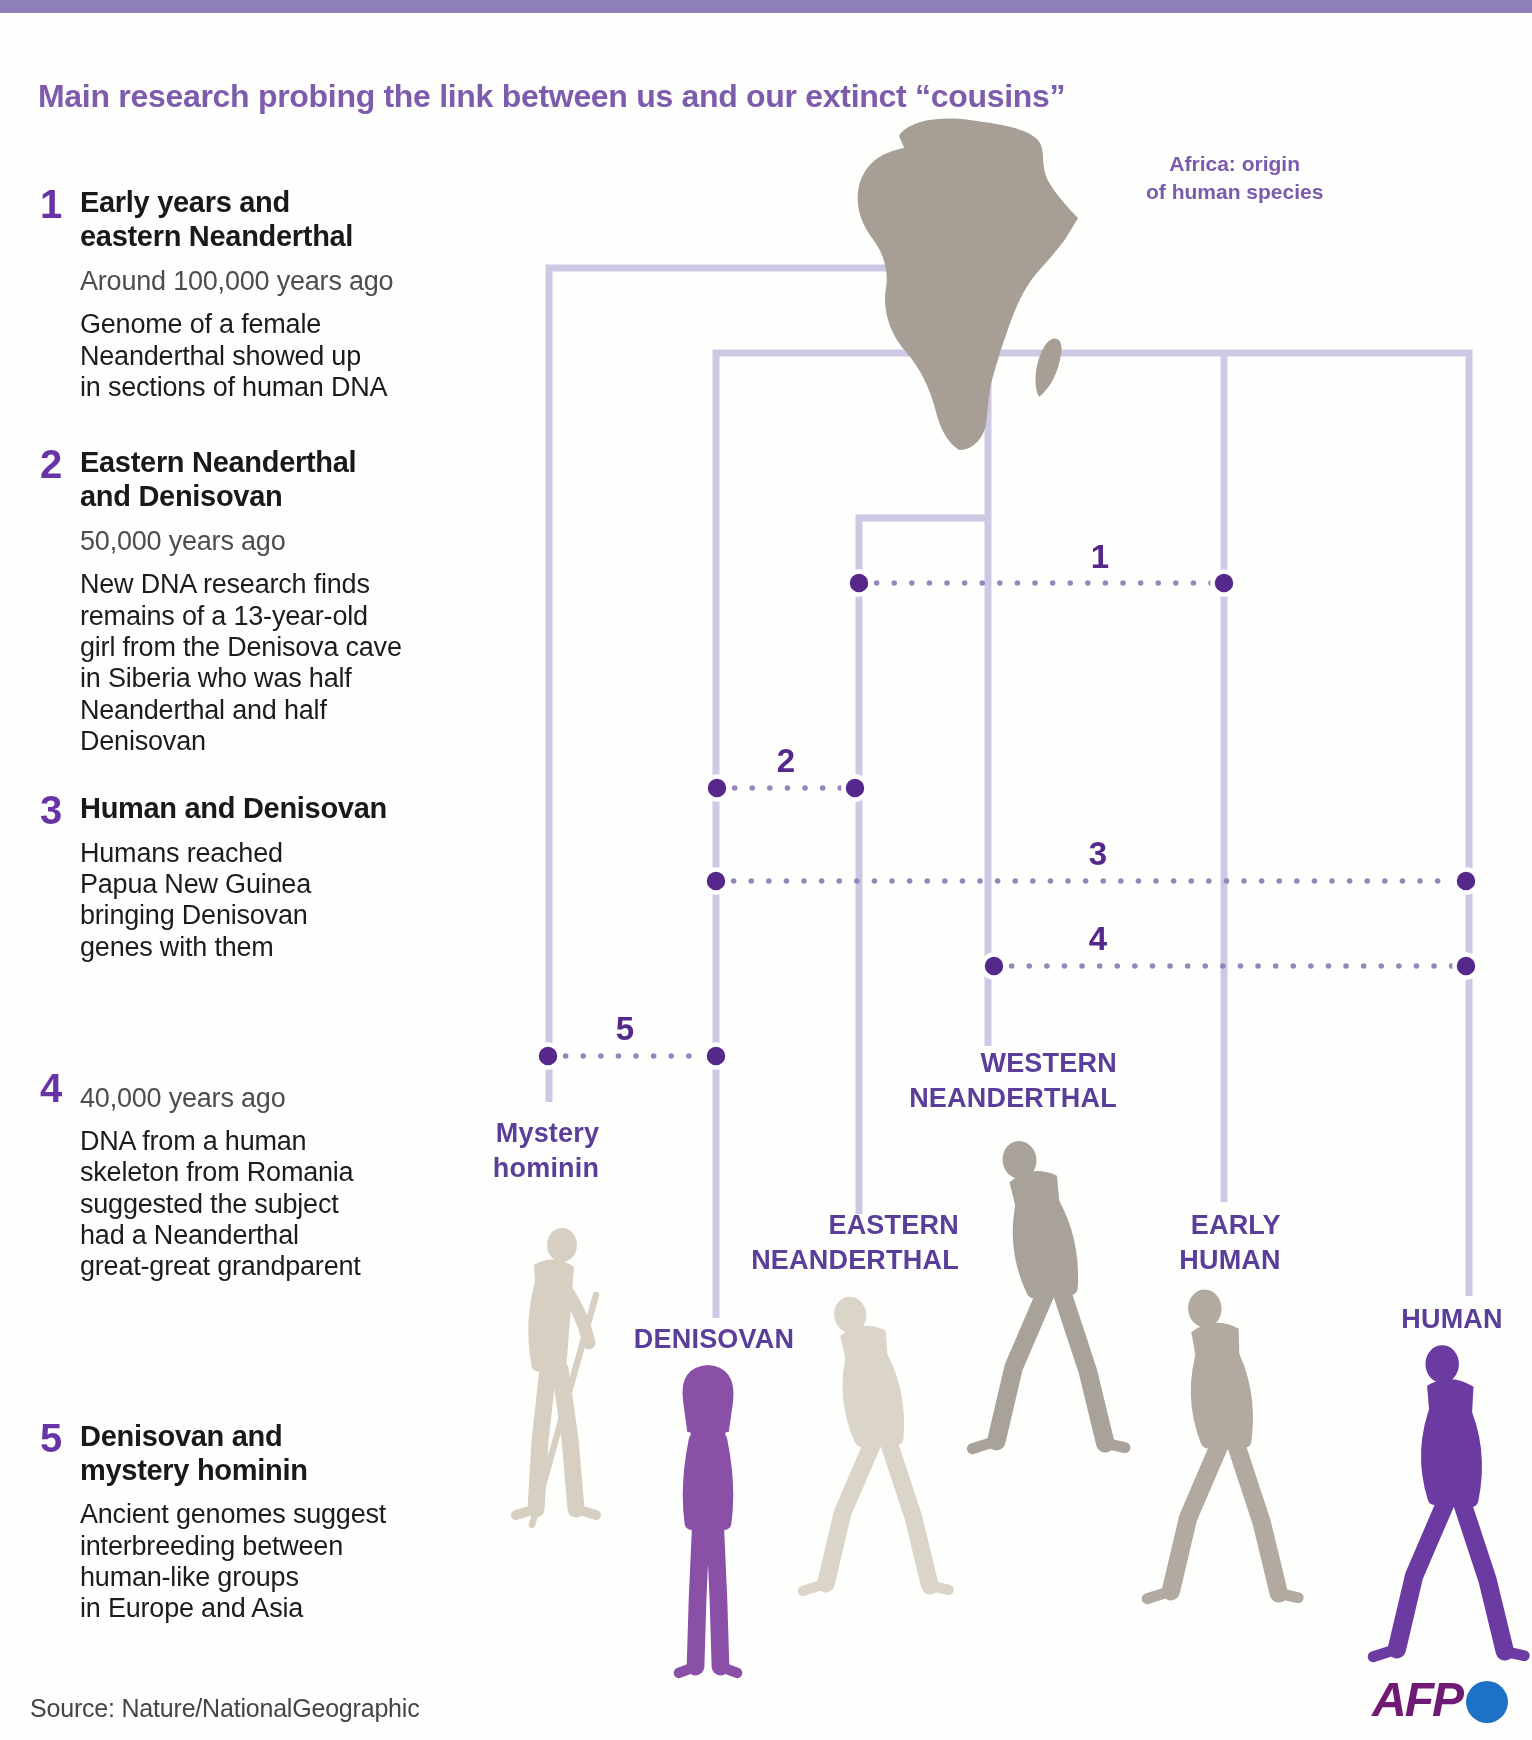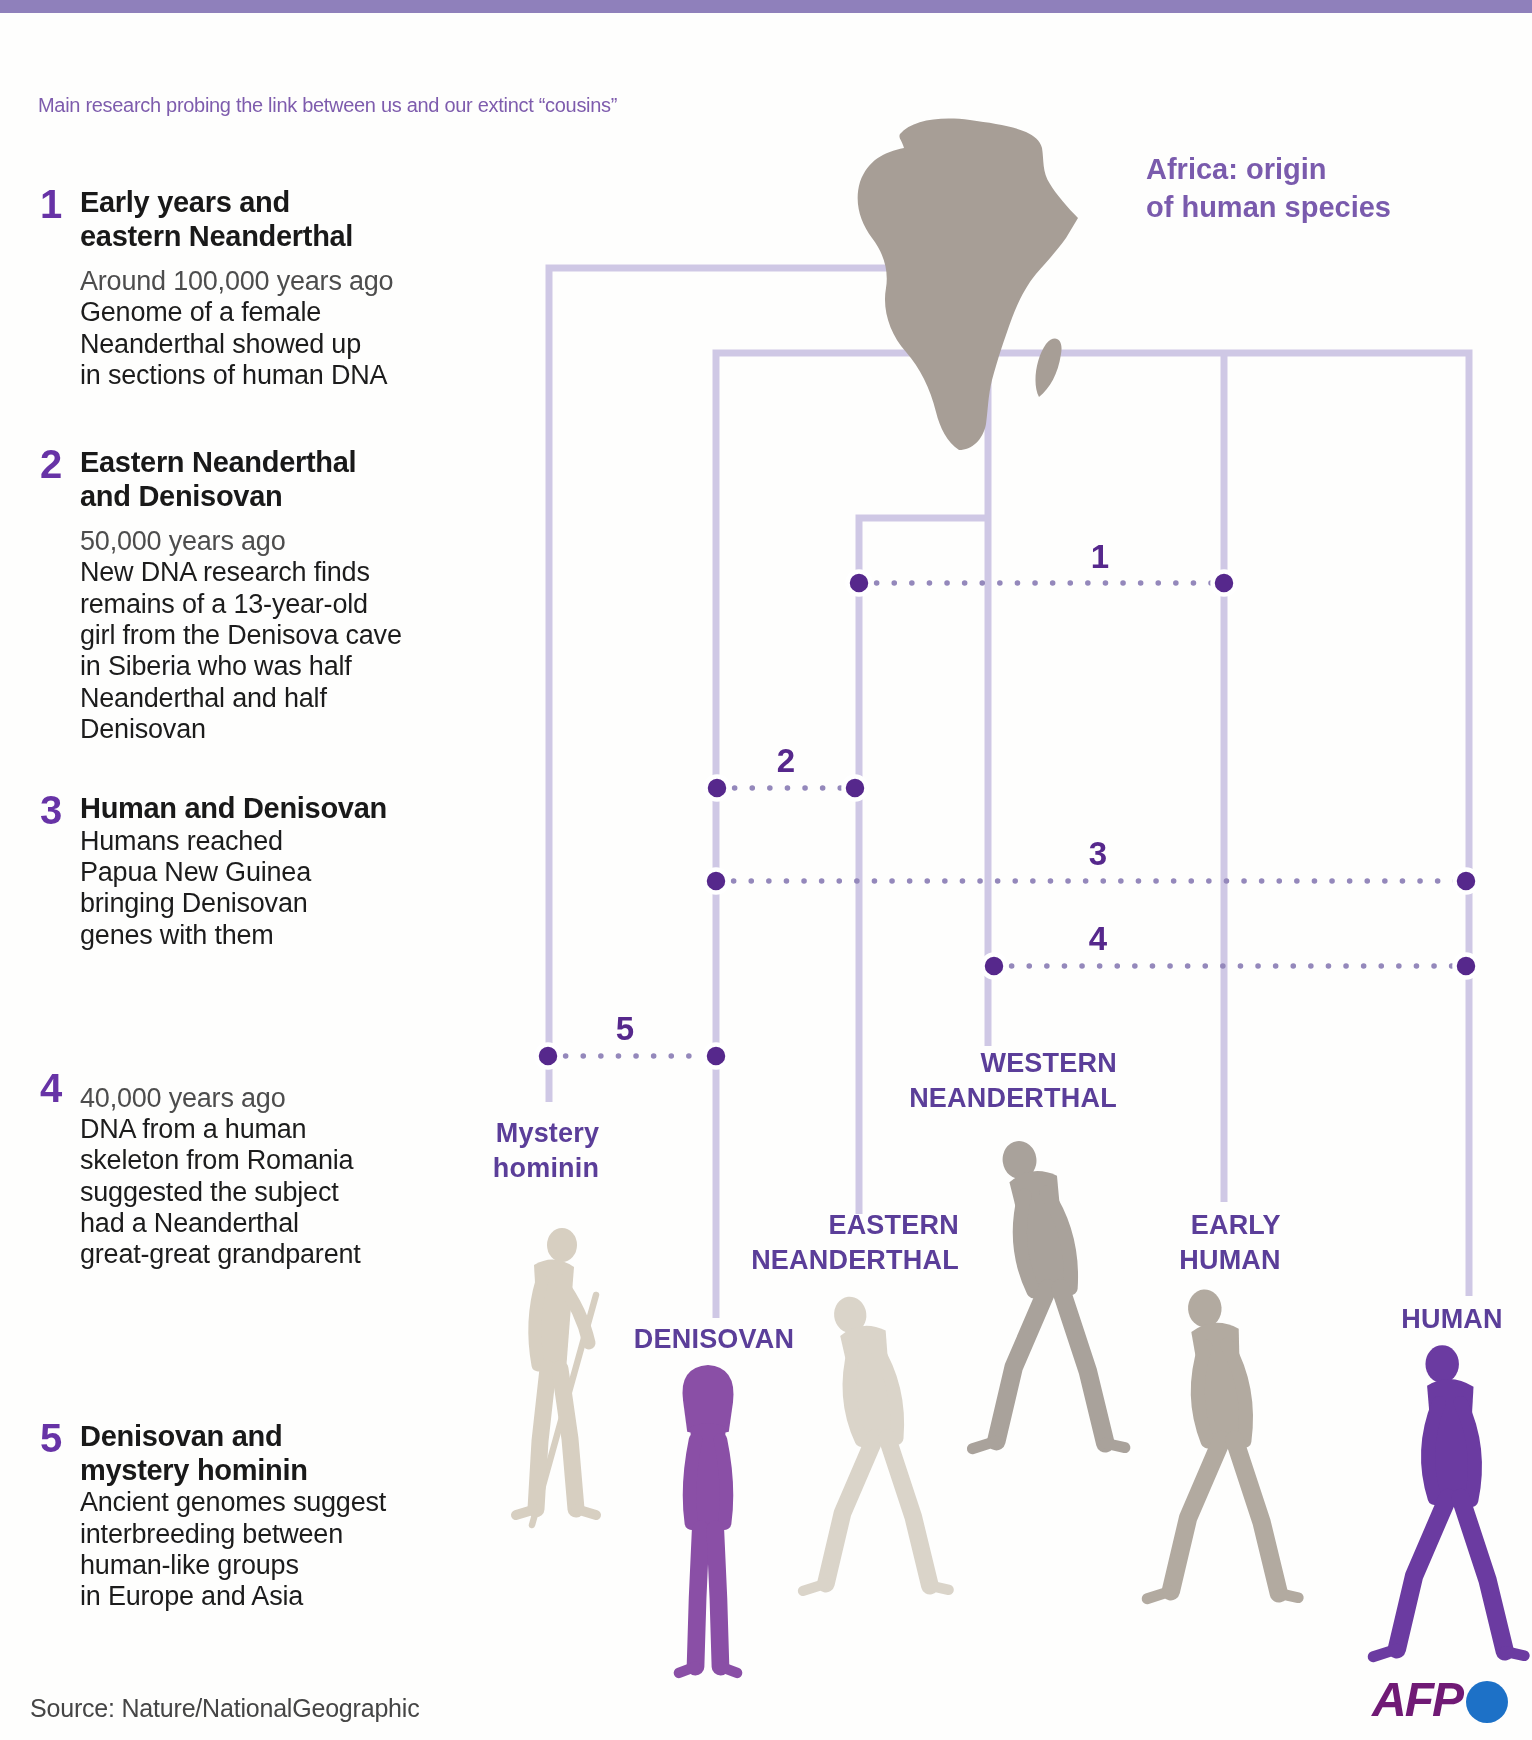--- a/index.html
+++ b/index.html
@@ -6,46 +6,46 @@
   .canvas{
     position:relative;width:1532px;height:1740px;overflow:hidden;
     background:#fefefd;font-family:"Liberation Sans",sans-serif;
   }
   .topbar{position:absolute;left:0;top:0;width:100%;height:13px;background:#8f80bb;}
   .title{
     position:absolute;left:36px;top:22px;width:1460px;
     font-size:45px;font-weight:bold;color:#141414;letter-spacing:-1.5px;
   }
   .subtitle{
-    position:absolute;left:38px;top:94px;width:1100px;
-    font-size:20px;font-weight:normal;color:#7e5cad;letter-spacing:-0.3px;
+    position:absolute;left:38px;top:78px;width:1100px;
+    font-size:32px;font-weight:bold;color:#7e5cad;letter-spacing:-0.3px;
   }
   
   .item{position:absolute;left:40px;display:flex;width:430px;}
   .item .num{
     width:38px;flex:0 0 38px;font-size:40px;font-weight:bold;color:#6733a6;line-height:1;
     margin-top:-2px;
   }
   .item .txt{width:392px;margin-left:2px;}
   .item .heading{
     font-size:29px;font-weight:bold;color:#191919;line-height:1.16;
     white-space:pre-line;letter-spacing:-0.3px;
   }
   .item .time{
     font-size:27px;color:#4d4d4d;margin-top:13px;line-height:1.15;letter-spacing:-0.2px;
   }
   .item .body{
-    font-size:27px;color:#1c1c1c;line-height:1.16;
+    font-size:27px;color:#1c1c1c;margin-top:12px;line-height:1.16;
     white-space:pre-line;letter-spacing:-0.2px;
   }
   .item1{top:186px;} .item2{top:446px;} .item3{top:792px;} .item4{top:1070px;} .item5{top:1420px;}
 
   .africa-note{
     position:absolute;left:1146px;top:150px;
-    font-size:29px;font-weight:bold;color:#7a5bad;line-height:1.32;white-space:pre-line;
+    font-size:21px;font-weight:bold;color:#7a5bad;line-height:1.32;white-space:pre-line;text-align:center;
   }
   .tree-svg{position:absolute;left:0;top:0;}
 
   .link-num{
     position:absolute;transform:translateX(-50%);
     font-size:33px;font-weight:bold;color:#56288c;line-height:1;
   }
   .ln1{left:1100px;top:540px;} .ln2{left:786px;top:744px;} .ln3{left:1098px;top:837px;}
   .ln4{left:1098px;top:922px;} .ln5{left:625px;top:1012px;}
 

